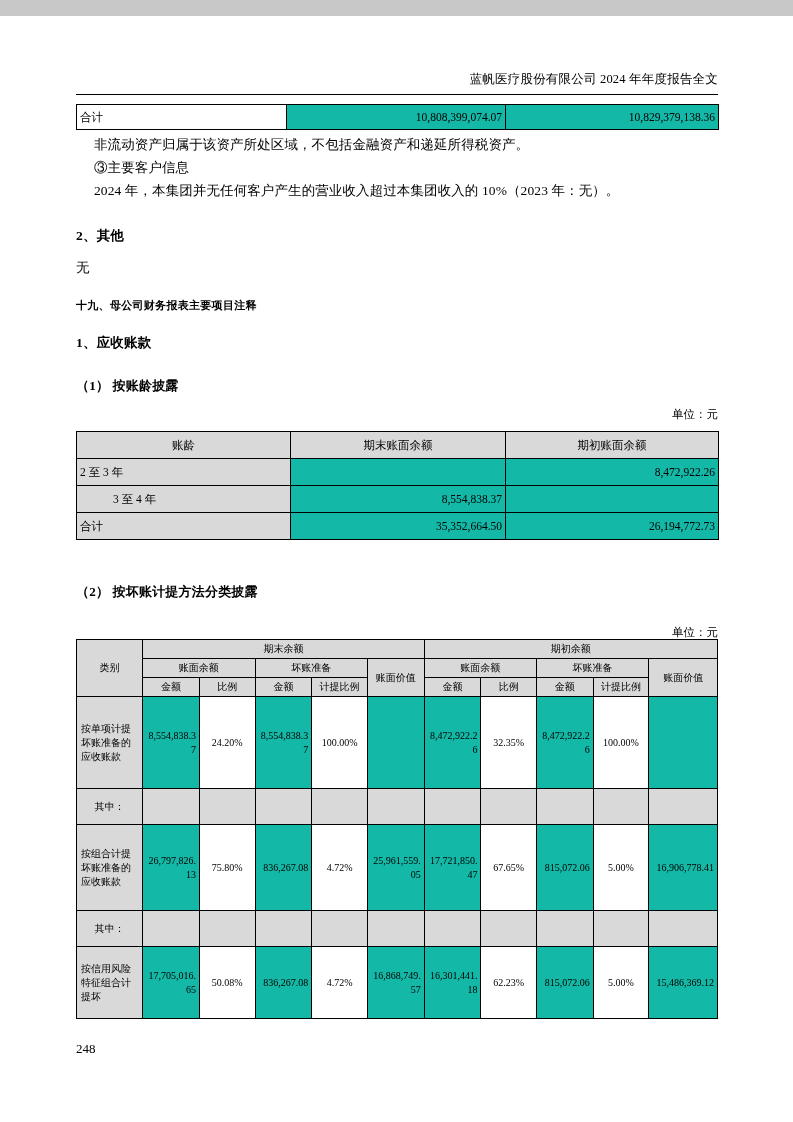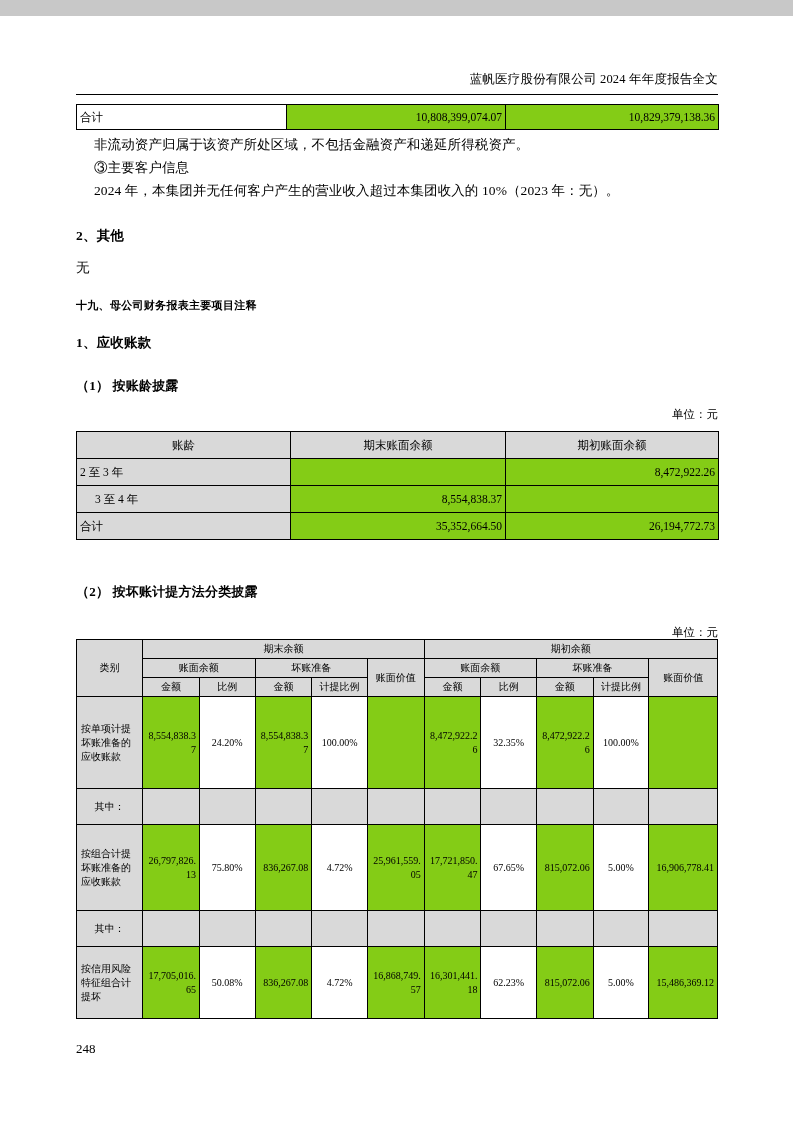--- a/index.html
+++ b/index.html
@@ -57,21 +57,21 @@
   .hdr {
     background: #d9d9d9;
     text-align: center;
   }
   .lbl {
     background: #d9d9d9;
     text-align: left;
   }
   .num {
     text-align: right;
-    background: #84cc16;
+    background: #14b8a6;
   }
   .blank {
     background: #ffffff;
   }
   .shade {
     background: #d9d9d9;
   }
 
   
   .tbl-top {
@@ -143,21 +143,21 @@
   .unit.u1 { top: 391px; }
   .unit.u2 { top: 609px; }
 
   
   .tbl-aging {
     position: absolute;
     left: 76px;
     top: 415px;
   }
   .tbl-aging td { height: 22px; }
-  .tbl-aging td.indent { padding-left: 18px; }
+  .tbl-aging td.indent { padding-left: 36px; }
 
   
   .tbl-bad {
     position: absolute;
     left: 76px;
     top: 623px;
     font-size: 10px;
   }
   .tbl-bad td {
     font-size: 10px;

